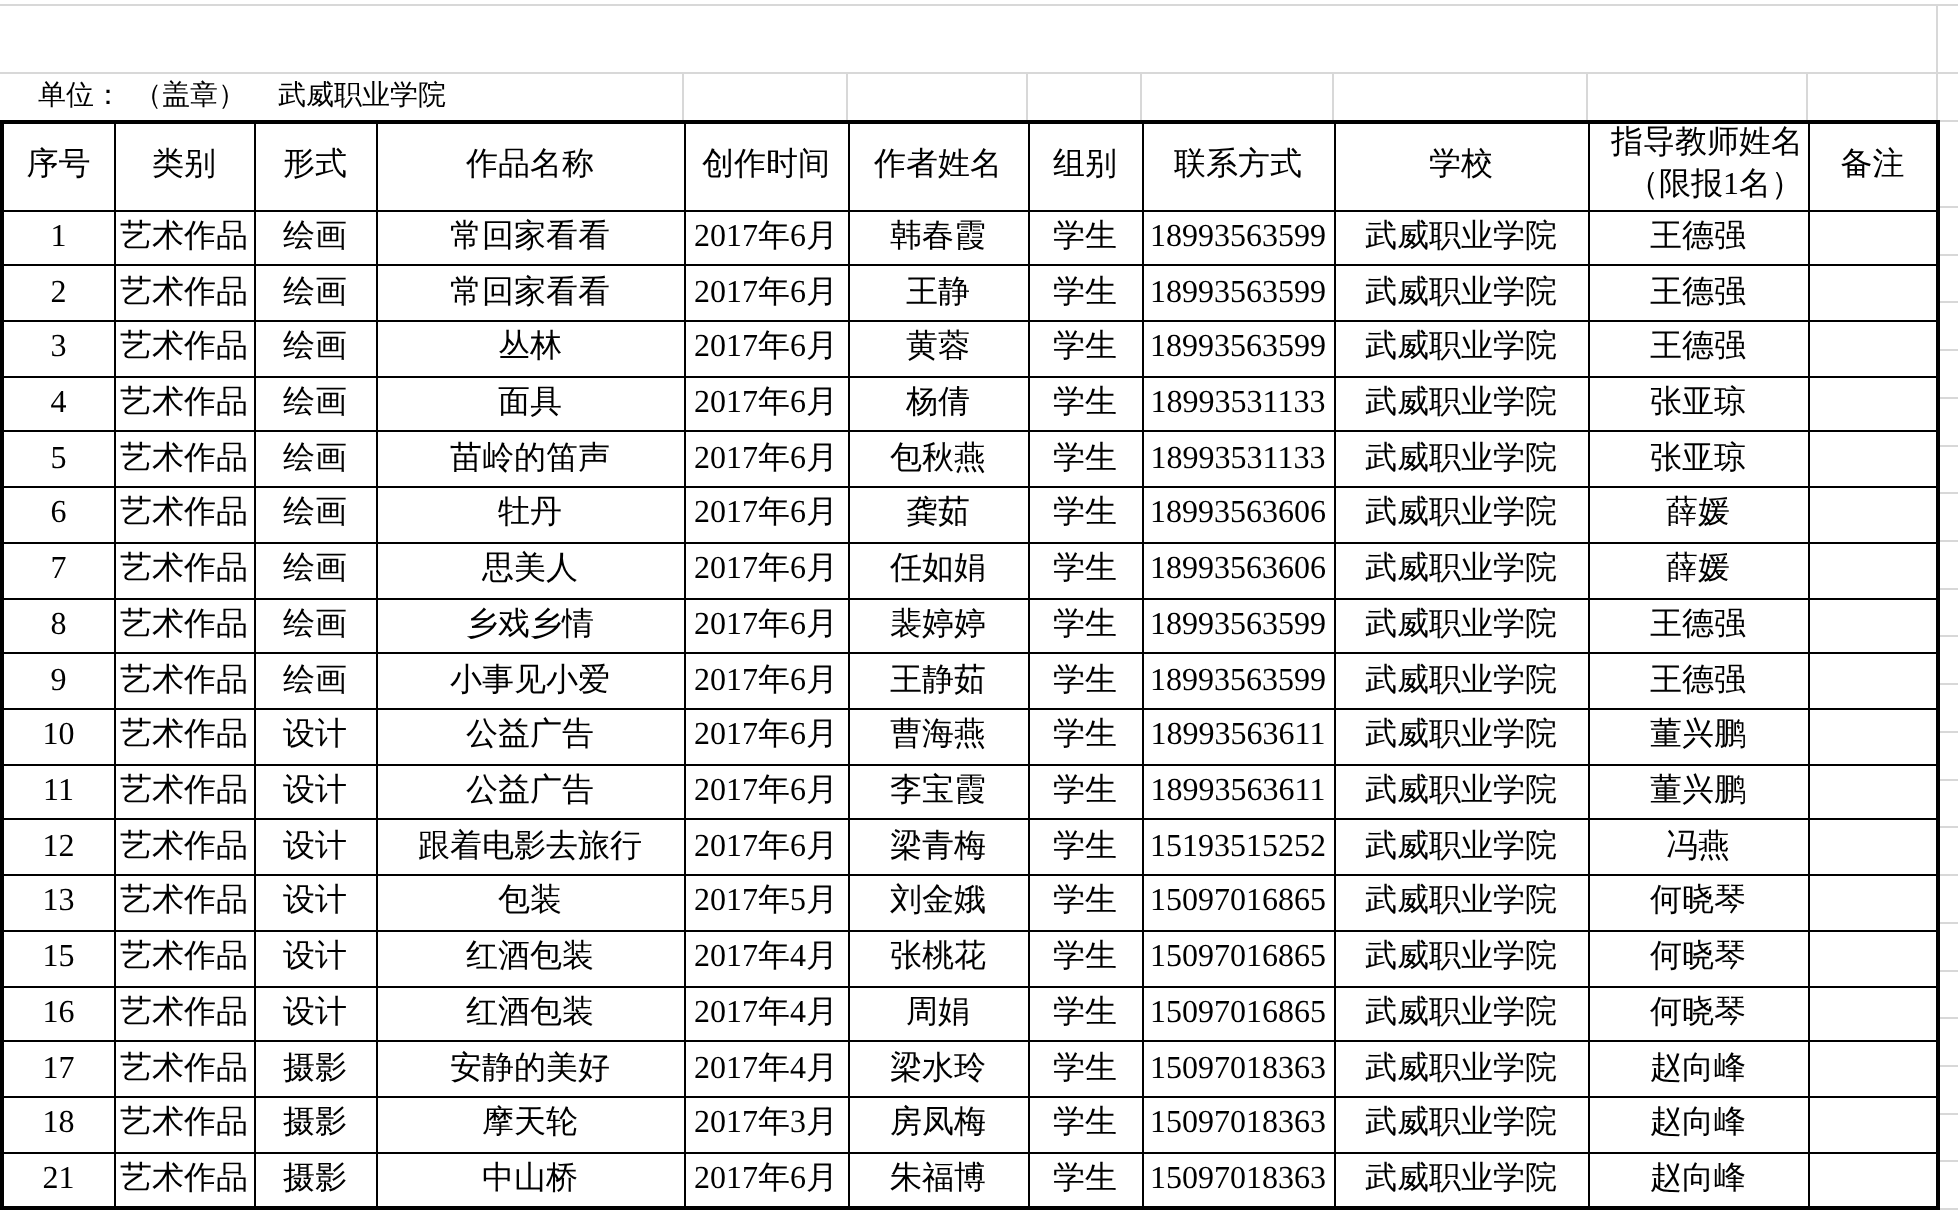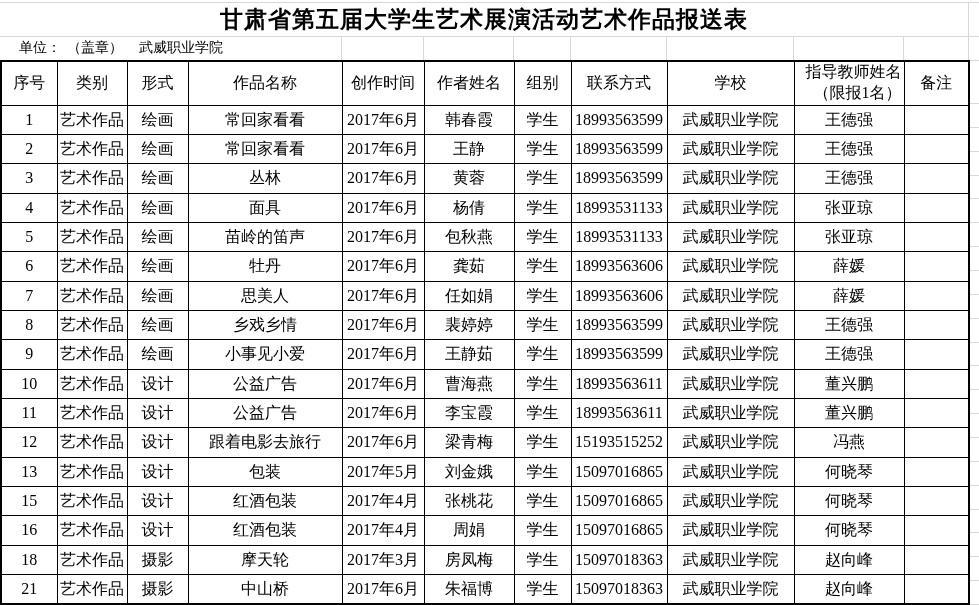--- a/index.html
+++ b/index.html
@@ -65,23 +65,20 @@
   <div class="gridline-v" style="left:968px;top:2px;height:58px;"></div>
   <div class="gridline-v unit-grid" style="left:341px;"></div>
   <div class="gridline-v unit-grid" style="left:423px;"></div>
   <div class="gridline-v unit-grid" style="left:513px;"></div>
   <div class="gridline-v unit-grid" style="left:570px;"></div>
   <div class="gridline-v unit-grid" style="left:666px;"></div>
   <div class="gridline-v unit-grid" style="left:793px;"></div>
   <div class="gridline-v unit-grid" style="left:903px;"></div>
   <div id="right-strip"></div>
 
-  <div id="title-row">
-    <span class="t">甘肃省第五届大学生艺术展演活动艺术作品报送表</span>
-  </div>
 
   <div id="unit-row">
     <span id="unit-label">单位：</span>
     <span id="seal-label">（盖章）</span>
     <span id="unit-name">武威职业学院</span>
   </div>
 
   <table id="submission-table">
     <colgroup>
       <col style="width:56px">
@@ -301,20 +298,33 @@
           <td>红酒包装</td>
           <td>2017年4月</td>
           <td>周娟</td>
           <td>学生</td>
           <td>15097016865</td>
           <td>武威职业学院</td>
           <td>何晓琴</td>
           <td></td>
         </tr>
         <tr>
+          <td>17</td>
+          <td>艺术作品</td>
+          <td>摄影</td>
+          <td>安静的美好</td>
+          <td>2017年4月</td>
+          <td>梁水玲</td>
+          <td>学生</td>
+          <td>15097018363</td>
+          <td>武威职业学院</td>
+          <td>赵向峰</td>
+          <td></td>
+        </tr>
+        <tr>
           <td>18</td>
           <td>艺术作品</td>
           <td>摄影</td>
           <td>摩天轮</td>
           <td>2017年3月</td>
           <td>房凤梅</td>
           <td>学生</td>
           <td>15097018363</td>
           <td>武威职业学院</td>
           <td>赵向峰</td>

